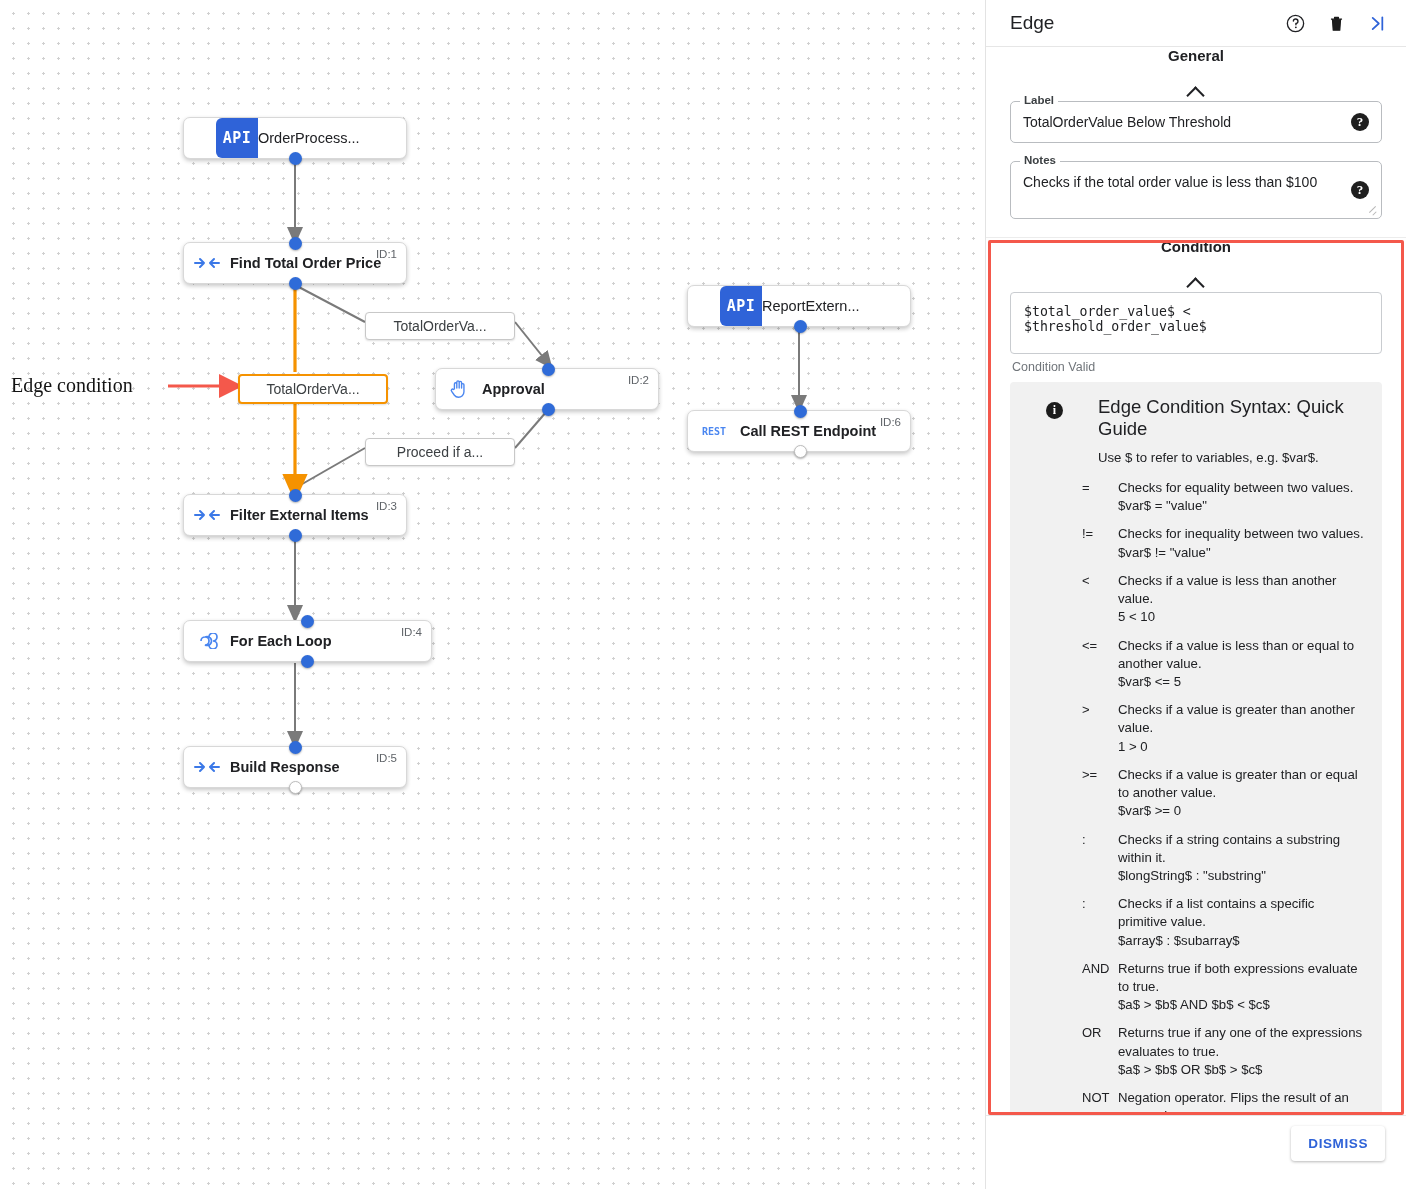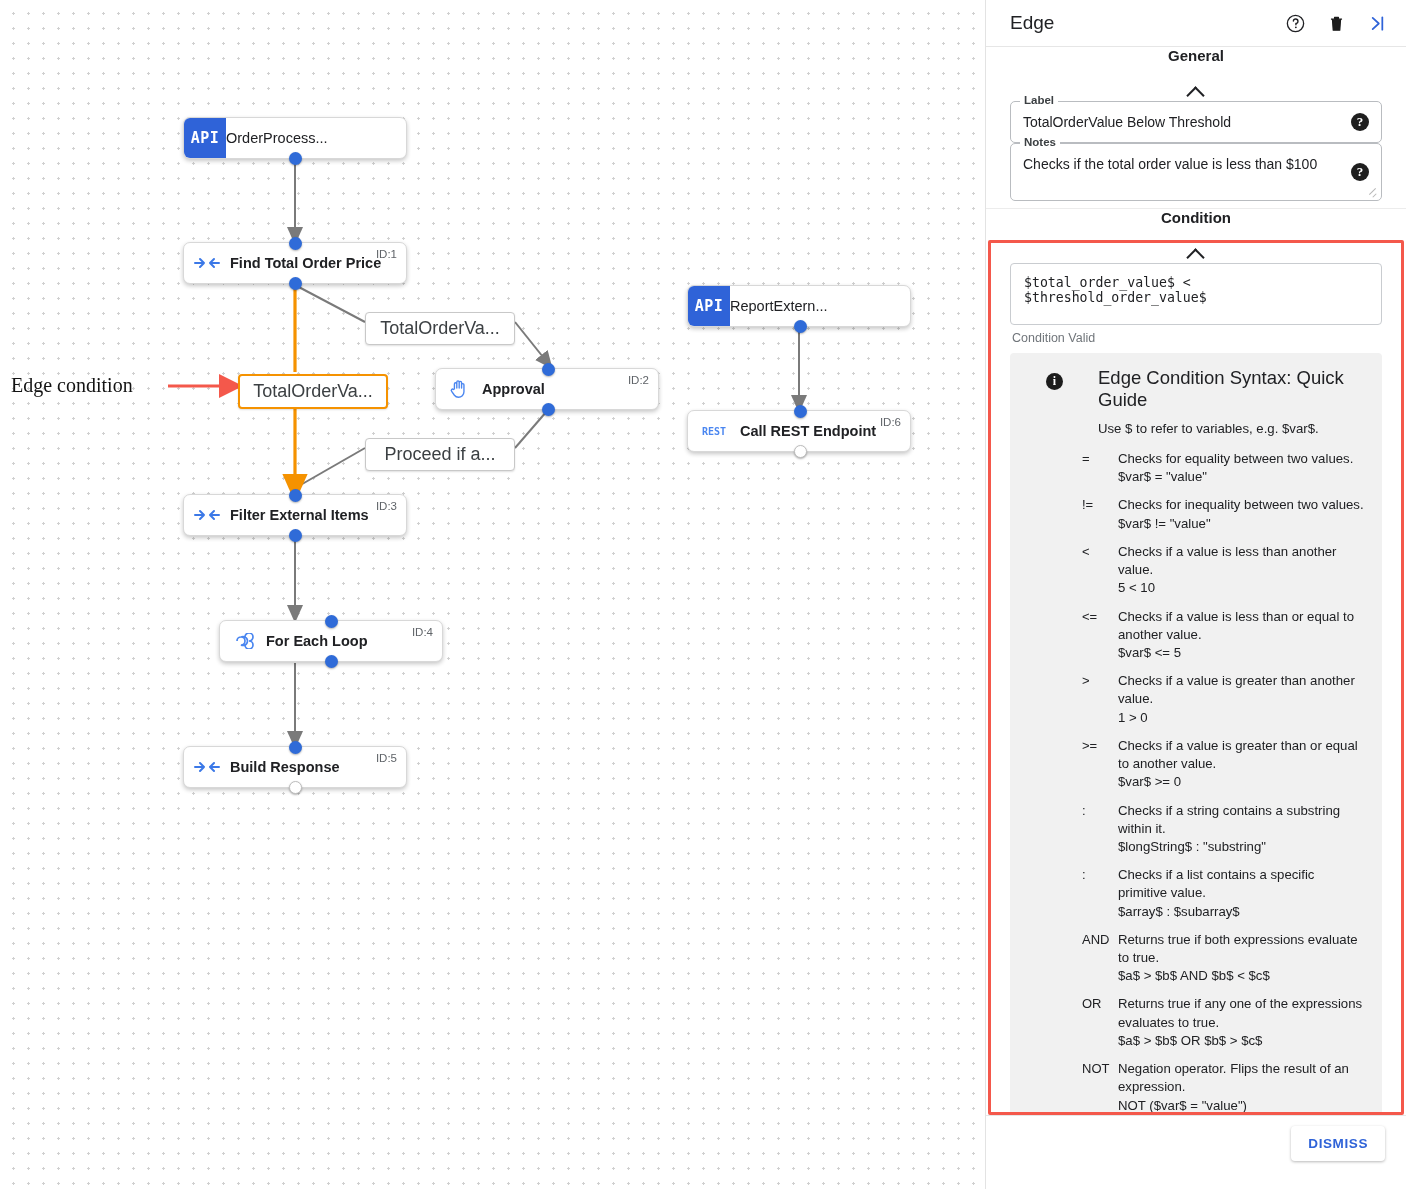--- a/index.html
+++ b/index.html
@@ -34,21 +34,21 @@
     align-items: center;
     overflow: visible;
   }
   .node-api-badge {
     width: 42px; align-self: stretch;
     background: #2f63d8;
     border-radius: 6px 0 0 6px;
     display: flex; align-items: center; justify-content: center;
     color: #fff;
     font-family: "DejaVu Sans Mono", monospace;
-    font-size: 15px; font-weight: 700; letter-spacing: 0.5px;
+    font-size: 15px; font-weight: 700; letter-spacing: 0.5px; margin-left: 32px;
   }
   .node-icon {
     width: 46px; flex: 0 0 46px;
     display:flex; align-items:center; justify-content:center;
     color: #3b78e7;
   }
   .node-label {
     font-size: 14.5px; color: #202124;
     font-weight: 400;
     padding-right: 12px;
@@ -68,21 +68,21 @@
   }
   .port.top { top: -6.5px; }
   .port.bottom { bottom: -6.5px; }
   .port.hollow { background: #ffffff; border: 1.5px solid #bdbdbd; }
 
   .edge-label {
     position: absolute;
     background: #ffffff;
     border: 1px solid #c8c8c8;
     border-radius: 4px;
-    font-size: 18px;
+    font-size: 14px;
     color: #3c4043;
     padding: 5px 2px;
     text-align: center;
     white-space: nowrap;
     box-shadow: 0 1px 2px rgba(0,0,0,0.13);
   }
   .edge-label.selected {
     border: 2px solid #f59200;
     color: #3c4043;
   }
@@ -133,20 +133,21 @@
     width: 11px; height: 11px;
     border-left: 2.2px solid #202124;
     border-top: 2.2px solid #202124;
     transform: rotate(45deg);
   }
 
   .field {
     position: relative;
     border: 1px solid #b9bcc0;
     border-radius: 5px;
+    margin-bottom: 18px;
     background: #fff;
   }
   .field-legend {
     position: absolute;
     top: -8px; left: 9px;
     background: #fff;
     padding: 0 4px;
     font-size: 11.5px;
     color: #3c4043;
     font-weight: 600;
@@ -345,21 +346,21 @@
         <svg width="26" height="16" viewBox="0 0 26 16">
           <path d="M1,8 L10,8 M6,4 L10,8 L6,12 M25,8 L16,8 M20,4 L16,8 L20,12" stroke="#3b78e7" stroke-width="2" fill="none" stroke-linecap="round" stroke-linejoin="round"></path>
         </svg>
       </div>
       <div class="node-label bold">Filter External Items</div>
       <div class="node-id">ID:3</div>
       <div class="port top"></div>
       <div class="port bottom"></div>
     </div>
 
-    <div class="node" style="left:183px; top:620px; width:224px; height:42px;margin-left:36px;">
+    <div class="node" style="left:183px; top:620px; width:249px; height:42px;">
       <div class="node-icon">
         <svg width="28" height="16" viewBox="0 0 28 16">
           <path d="M8,8 a4,4 0 1 1 4,4 a4,4 0 1 0 4,-8 a4,4 0 1 1 4,4 a4,4 0 1 1 -4,4 a4,4 0 1 0 -4,-8 a4,4 0 0 0 -4,4 z" fill="none" stroke="#4a86f0" stroke-width="1.7"></path>
         </svg>
       </div>
       <div class="node-label bold">For Each Loop</div>
       <div class="node-id">ID:4</div>
       <div class="port top"></div>
       <div class="port bottom"></div>
     </div>

